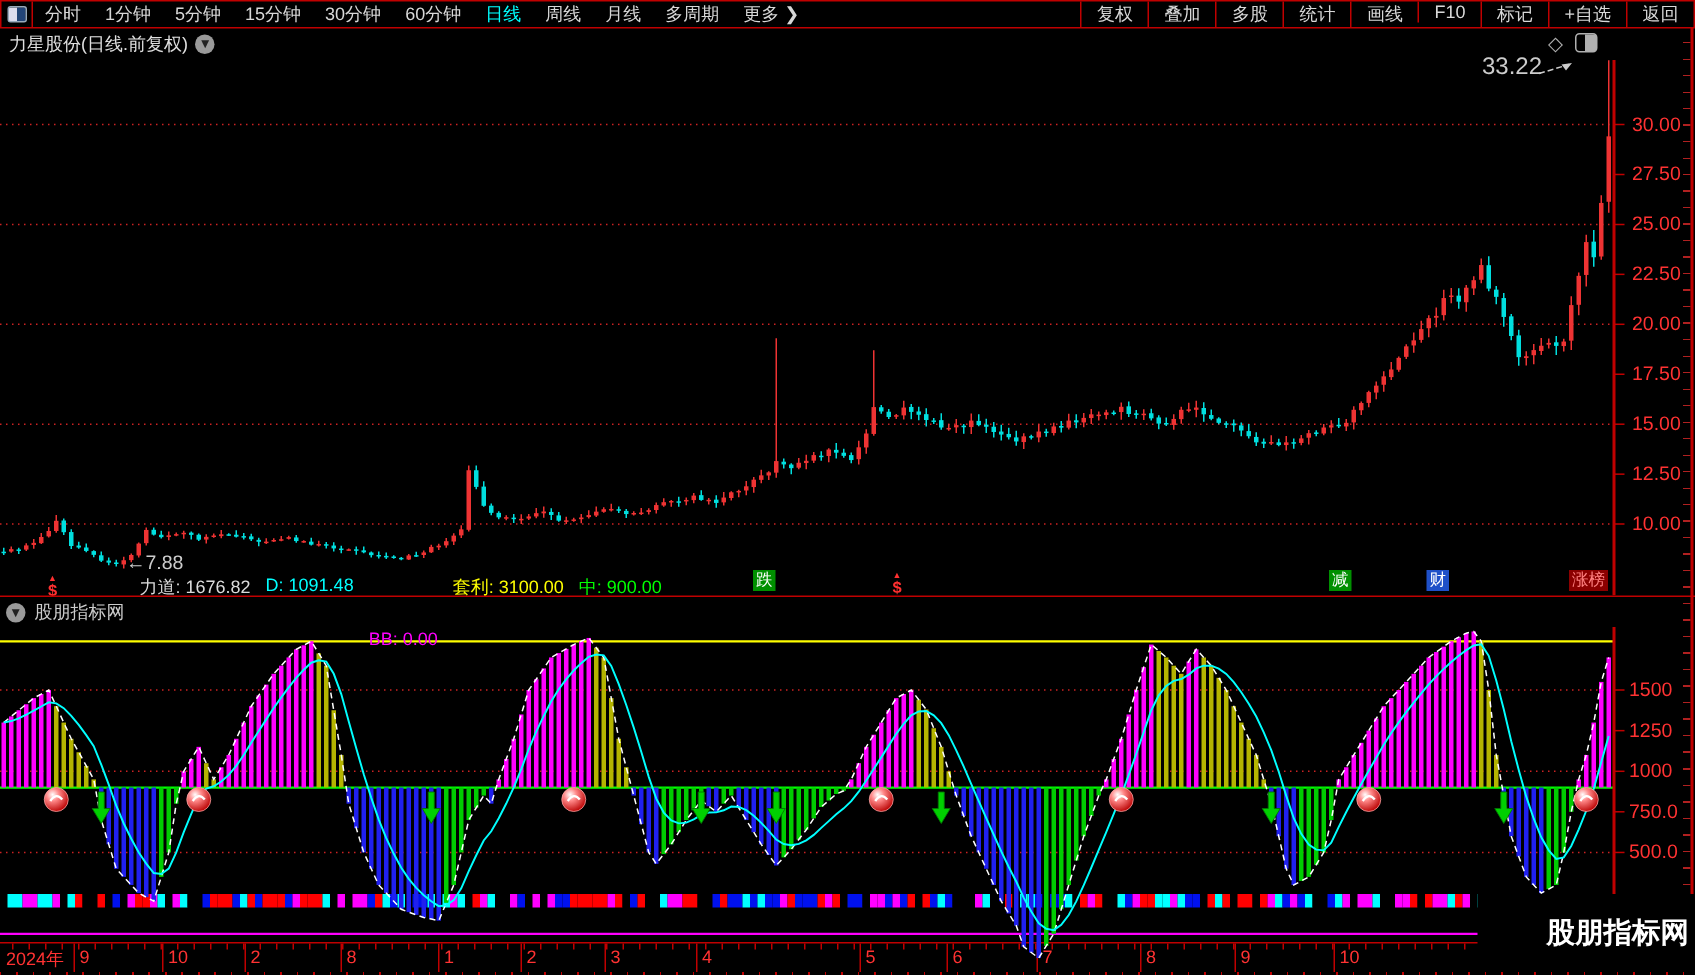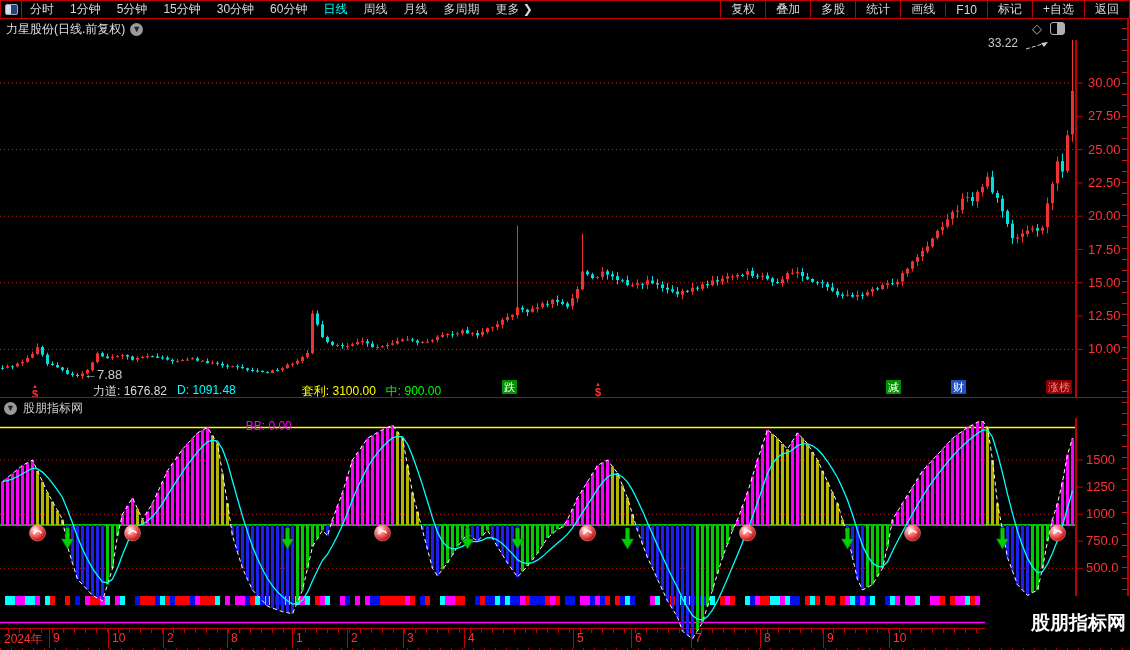--- a/index.html
+++ b/index.html
@@ -9,21 +9,21 @@
   #toolbar{position:absolute;left:0;top:0;width:1128px;height:17px;background:#000;
            border-top:1px solid #c00000;border-bottom:1px solid #c00000;
            border-left:1px solid #c00000;border-right:1px solid #c00000;
            display:flex;align-items:stretch;}
   #tb-icon{width:20px;border-right:1px solid #c00000;display:flex;align-items:center;justify-content:center;}
   #tb-icon .glyph{width:11px;height:9px;border:1px solid #9ab;background:linear-gradient(to right,#dde 0 50%,#247 50% 100%);border-radius:2px;}
   .tb-left{display:flex;align-items:center;}
   .tb-left .tb-item{color:#d8d8d8;font-size:12px;padding:0 8px;white-space:nowrap;cursor:default;}
   .tb-left .tb-item.active{color:#00ffff;}
   .tb-spacer{flex:1;}
-  .tb-right{display:flex;align-items:center;}
+  .tb-right{display:flex;align-items:flex-start;}
   .tb-right .tb-item{color:#d8d8d8;font-size:12px;padding:0 10px;display:flex;align-items:center;
                      border-left:1px solid #c00000;white-space:nowrap;cursor:default;}
   
   #titlebar{position:absolute;left:0;top:18px;width:1130px;height:22px;display:flex;align-items:center;}
   #title-text{color:#e0e0e0;font-size:12px;margin-left:6px;}
   .circ-chev{width:13px;height:13px;border-radius:50%;background:#9a9a9a;color:#222;font-size:9px;
              display:inline-flex;align-items:center;justify-content:center;margin-left:5px;line-height:1;}
   #win-icons{position:absolute;left:1032px;top:22px;display:flex;align-items:center;gap:8px;color:#b0b0b0;}
   #icon-diamond{font-size:13px;line-height:1;}
   #icon-layout{width:13px;height:11px;border:1px solid #b0b0b0;border-radius:3px;
@@ -569,21 +569,21 @@
         <line x1="1076" y1="309.4" x2="1083" y2="309.4" stroke="#c00000" stroke-width="1"></line>
         <text x="1088" y="313.4" fill="#ff3232" font-size="13" font-family="Liberation Sans,DejaVu Sans,sans-serif">10.00</text>
       </g>
       <g>
         <line x1="1026" y1="9" x2="1046" y2="3" stroke="#cccccc" stroke-width="1" stroke-dasharray="4 2"></line>
         <path d="M1048 2 l-7 1 l3 4 z" fill="#cccccc"></path>
       </g>
     </svg>
 
   <div class="anno" id="anno-low" style="left:84px;top:367px;">←7.88</div>
-  <div class="anno" id="anno-high" style="left:988px;top:36px;font-size:12px;">33.22</div>
+  <div class="anno" id="anno-high" style="left:988px;top:36px;font-size:16px;">33.22</div>
   <div id="badges">
       <div class="marker-dollar" style="left: 32px; top: 383px;">
         <span class="up">▲</span>
         <span class="sym">$</span>
       </div>
       <div class="badge" style="left: 502px; background: rgb(0, 144, 0); color: rgb(255, 255, 255);">跌</div>
       <div class="marker-dollar" style="left: 595px; top: 381px;">
         <span class="up">▲</span>
         <span class="sym">$</span>
       </div>

